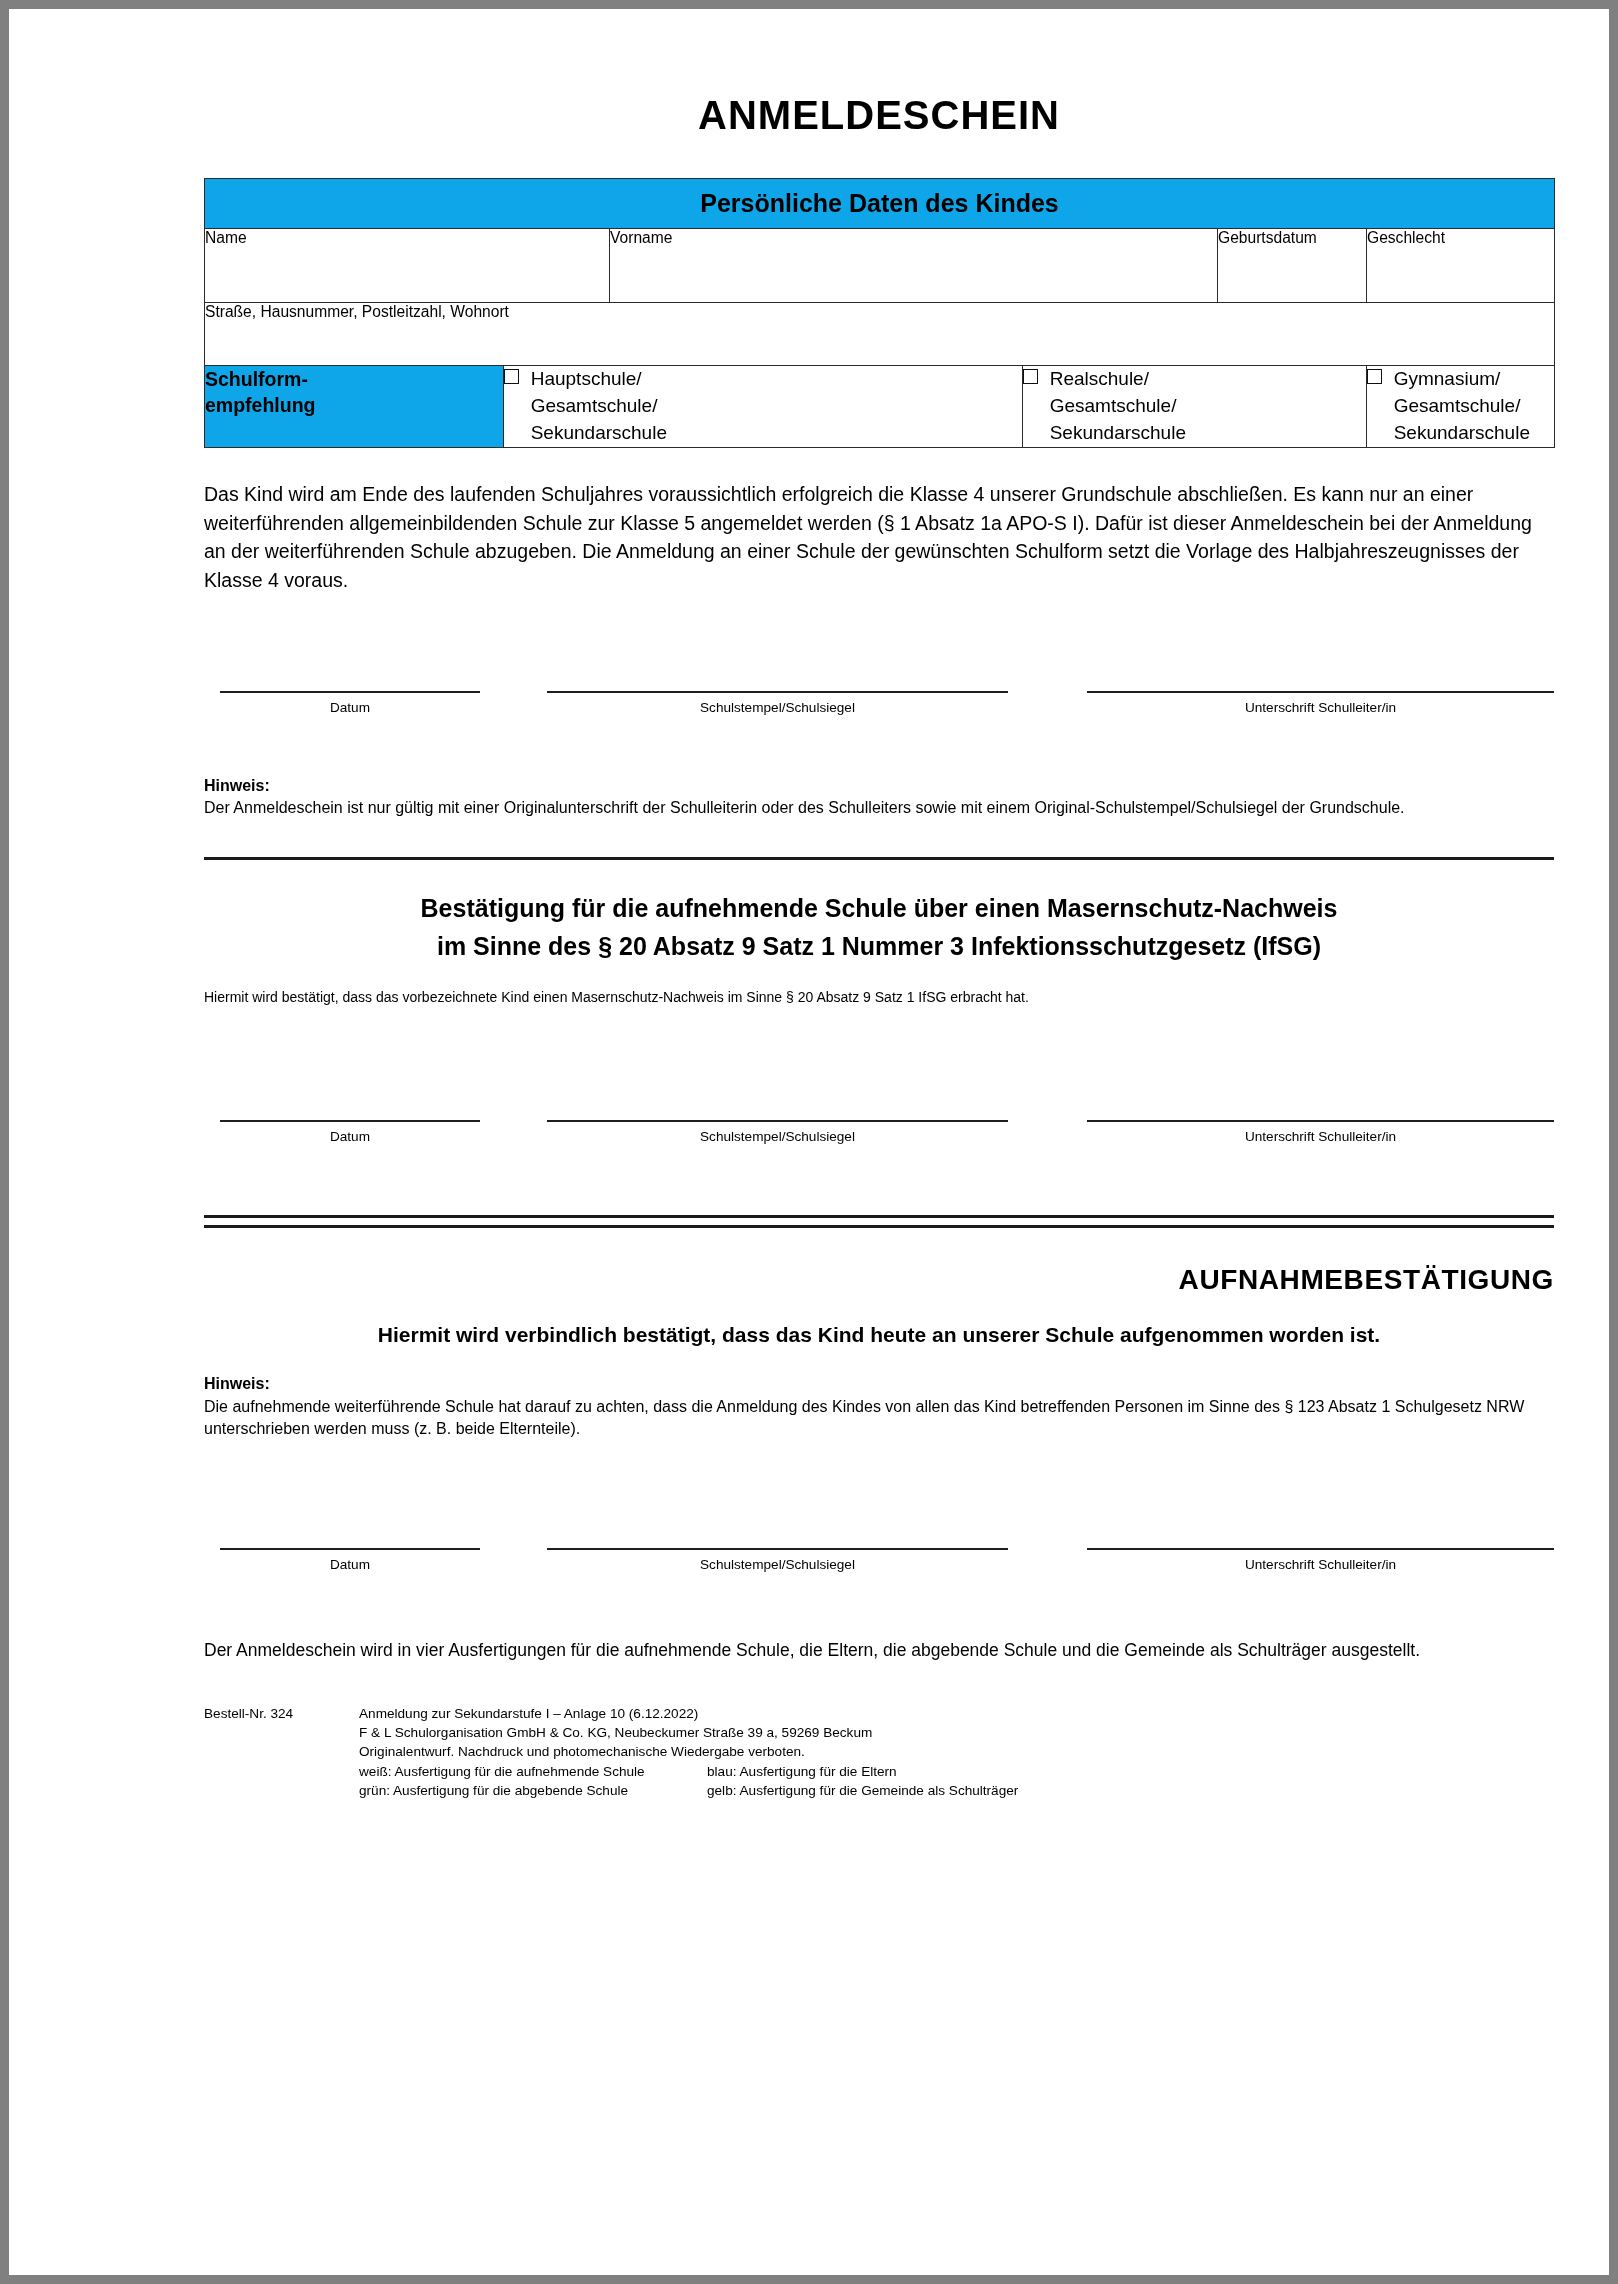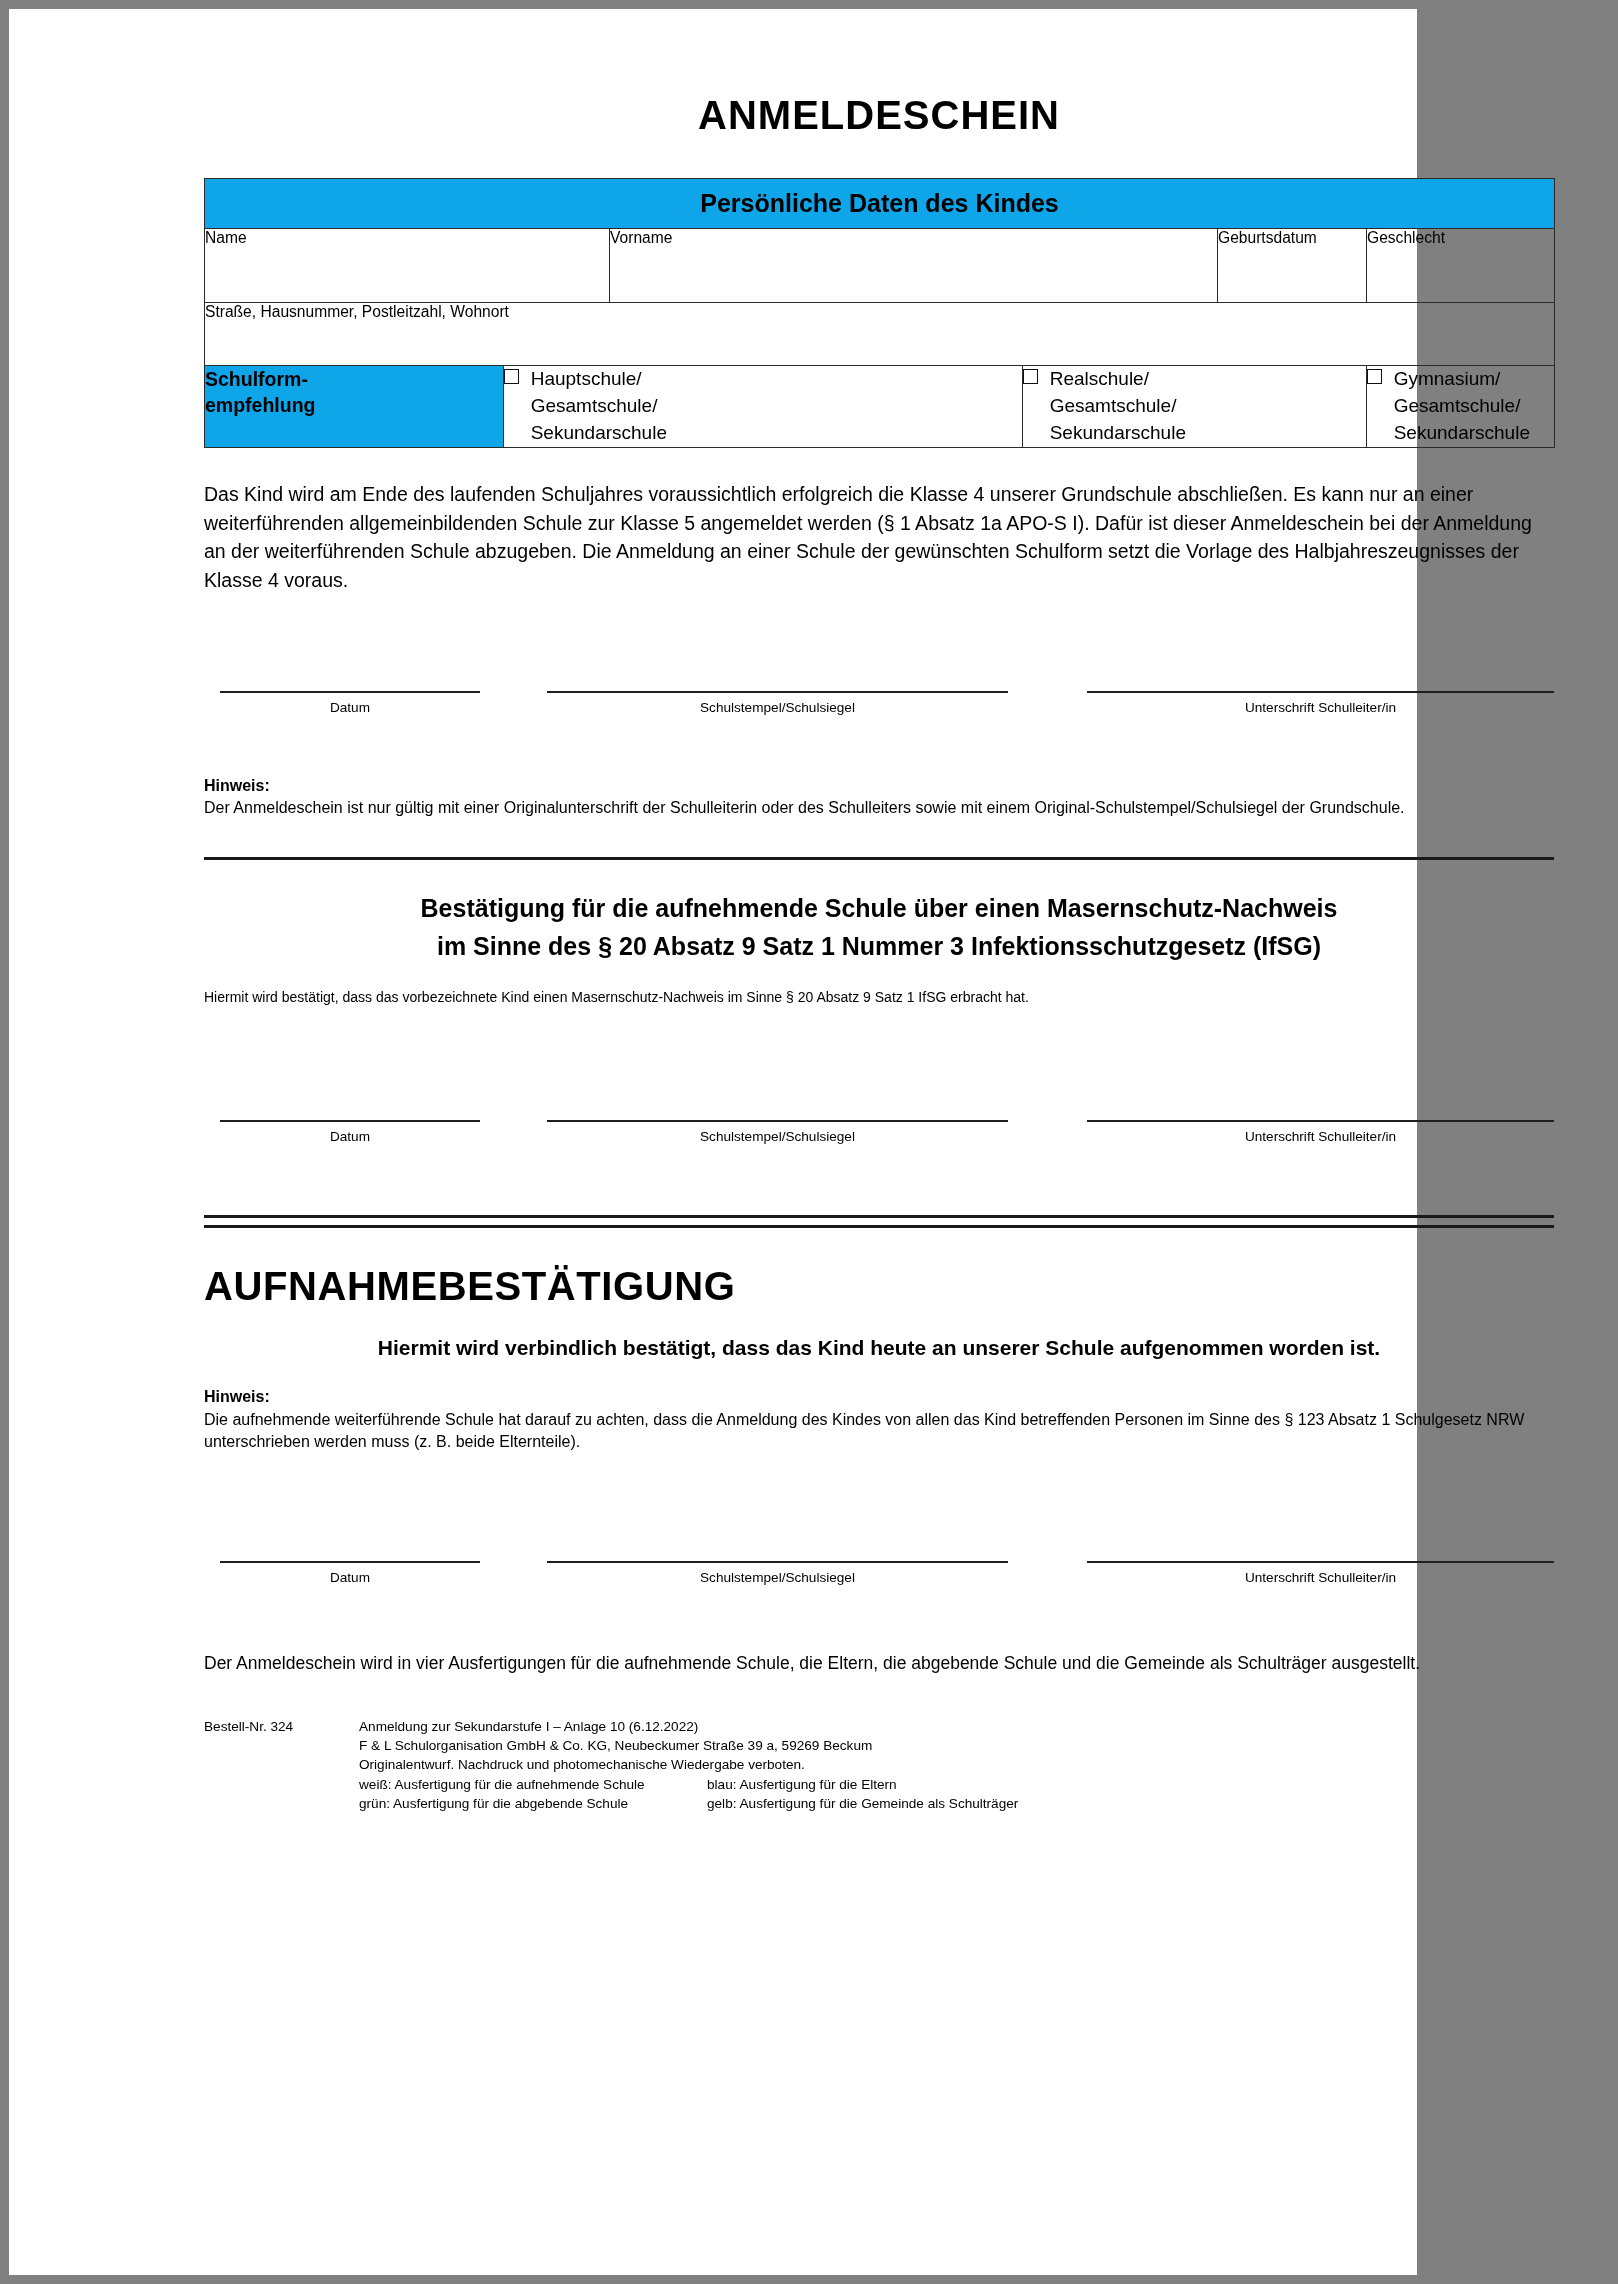--- a/index.html
+++ b/index.html
@@ -12,21 +12,21 @@
     width: 1619px;
     height: 2284px;
     font-family: "Liberation Sans", sans-serif;
     color: #000;
     -webkit-font-smoothing: antialiased;
   }
   .page-frame {
     position: absolute;
     left: 9px;
     top: 9px;
-    width: 1408px;
+    width: 1600px;
     height: 2266px;
     background: #ffffff;
     box-sizing: border-box;
   }
   .sheet {
     position: absolute;
     left: 195px;
     top: 0;
     width: 1350px;
   }
@@ -166,22 +166,22 @@
   }
 
   
   .sec-head {
     text-align: center;
     font-size: 25px;
     font-weight: bold;
     line-height: 1.5;
   }
   .big-head {
-    text-align: left;
-    font-size: 40px;
+    text-align: right;
+    font-size: 28px;
     font-weight: bold;
     letter-spacing: 0.6px;
   }
   .bold-claim {
     text-align: center;
     font-size: 21px;
     font-weight: bold;
   }
 
   

